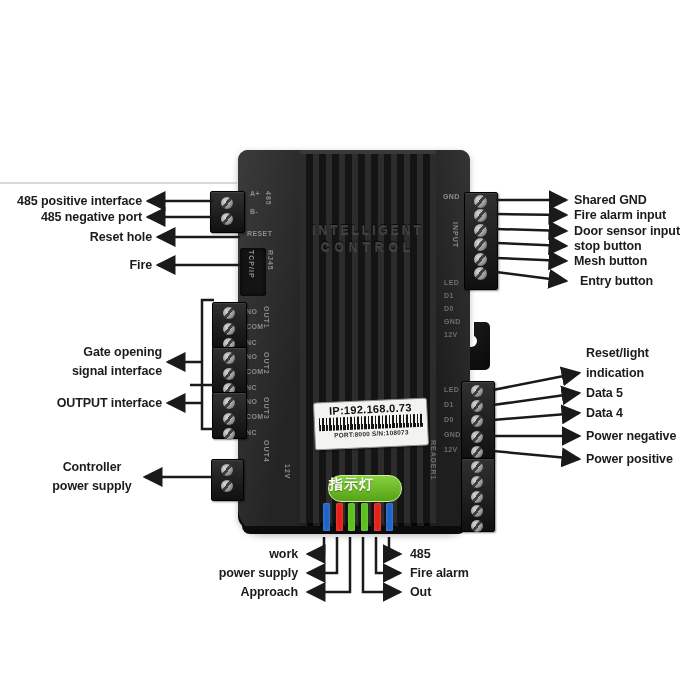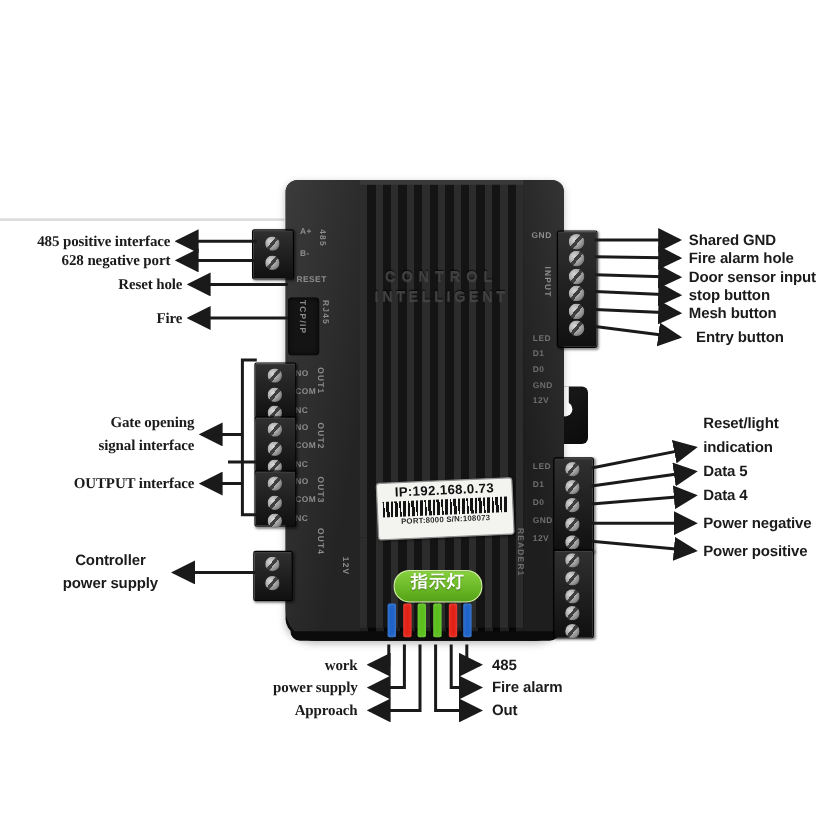--- a/index.html
+++ b/index.html
@@ -2,21 +2,21 @@
 <html><head>
 <meta charset="utf-8">
 <style>
   html,body{margin:0;padding:0;background:#fff;}
   .canvas{position:relative;width:700px;height:700px;background:#ffffff;overflow:hidden;
           font-family:"Liberation Sans",sans-serif;}
   .seam{position:absolute;left:0;top:182px;width:237px;height:2px;background:#dadada;}
   
   .lbl{position:absolute;font:700 12.5px "Liberation Sans",sans-serif;color:#1b1b1b;
        white-space:nowrap;letter-spacing:-0.1px;line-height:16px;}
-  .lbl.ra{text-align:right;font-family:Liberation Serif, serif;}
+  .lbl.ra{text-align:right;}
   
   .device{position:absolute;left:238px;top:150px;width:232px;height:384px;z-index:2;
           background:linear-gradient(180deg,#2b2b2b,#1d1d1d 55%,#121212);
           border-radius:10px 10px 26px 26px / 10px 10px 18px 18px;
           box-shadow:0 2px 6px rgba(0,0,0,0.25);}
   .device::before{content:"";position:absolute;inset:0;border-radius:inherit;
           background:linear-gradient(180deg,rgba(255,255,255,0.07),transparent 12%,transparent 82%,rgba(0,0,0,0.45));pointer-events:none;}
   .panelL{position:absolute;left:0;top:0;width:62px;height:100%;
           background:linear-gradient(100deg,#3b3b3b,#242424 75%);
           border-radius:10px 0 0 26px;}
@@ -38,21 +38,21 @@
           letter-spacing:3px;text-shadow:0 -1px 1px rgba(0,0,0,0.8),0 1px 1px rgba(110,110,110,0.45);}
   .sticker{position:absolute;left:76px;top:250px;width:112px;height:46px;background:#f3f3f0;
            border:1px solid #8f8f8f;border-radius:3px;transform:rotate(-2.5deg);
            text-align:center;overflow:hidden;box-shadow:1px 1px 2px rgba(0,0,0,0.5);}
   .st-ip{font:700 11px "Liberation Sans",sans-serif;color:#101010;margin-top:2px;letter-spacing:0.3px;}
   .st-bar{height:13px;width:92%;margin:1px auto;
           background:repeating-linear-gradient(90deg,#141414 0 1.5px,transparent 1.5px 3px,#141414 3px 5.5px,transparent 5.5px 7px);}
   .st-sn{font:600 6.5px "Liberation Sans",sans-serif;color:#2a2a2a;letter-spacing:0.2px;}
   .pill{position:absolute;left:90px;top:325px;width:72px;height:25px;border-radius:13px;
         background:linear-gradient(180deg,#86d13c,#55a317);border:1.5px solid #cfeea0;
-        text-align:center;line-height:24px;font:700 14px "DejaVu Sans",sans-serif;color:#ffffff;
+        text-align:left;line-height:24px;font:700 14px "DejaVu Sans",sans-serif;color:#ffffff;
         letter-spacing:1px;text-shadow:0 1px 1px rgba(0,0,0,0.35);}
   .led{position:absolute;top:353px;width:7px;height:28px;border-radius:1.5px;
        box-shadow:0 0 3px rgba(255,255,255,0.25) inset;}
   
   .plab{position:absolute;font:600 7px "Liberation Sans",sans-serif;color:#8d8d8d;
         letter-spacing:0.4px;white-space:nowrap;z-index:3;}
   .plab.v{writing-mode:vertical-rl;text-orientation:mixed;letter-spacing:1px;}
   .plab.dim{color:#6f6f6f;}
   
   .tblock{position:absolute;z-index:3;background:linear-gradient(180deg,#303030,#101010);
@@ -82,22 +82,22 @@
   <div class="device">
     <div class="panelL"></div>
     <div class="panelR"></div>
     <div class="ribs"></div>
     <div class="ribs2"></div>
     <div class="bumps"></div>
     <div class="lip"></div>
     <div class="rjslot"></div>
 
     <div class="emboss">
+      <div>INTELLIGENT</div>
       <div style="letter-spacing:5px">CONTROL</div>
-      <div>INTELLIGENT</div>
     </div>
 
     <div class="sticker">
       <div class="st-ip">IP:192.168.0.73</div>
       <div class="st-bar"></div>
       <div class="st-sn">PORT:8000 S/N:108073</div>
     </div>
 
     <div class="pill">指示灯</div>
 
@@ -227,33 +227,33 @@
       <path d="M324,537 V554 H308" marker-end="url(#ah)"></path>
       <path d="M337,537 V573 H308" marker-end="url(#ah)"></path>
       <path d="M350,537 V592 H308" marker-end="url(#ah)"></path>
       <path d="M363,537 V592 H400" marker-end="url(#ah)"></path>
       <path d="M376,537 V573 H400" marker-end="url(#ah)"></path>
       <path d="M389,537 V554 H400" marker-end="url(#ah)"></path>
     </g>
   </svg>
 
   <div class="lbl ra" style="right:558px;top:193px">485 positive interface</div>
-  <div class="lbl ra" style="right:558px;top:209px">628 negative port</div>
+  <div class="lbl ra" style="right:558px;top:209px">485 negative port</div>
   <div class="lbl ra" style="right:548px;top:229px">Reset hole</div>
   <div class="lbl ra" style="right:548px;top:257px">Fire</div>
 
   <div class="lbl ra" style="right:538px;top:344px">Gate opening</div>
   <div class="lbl ra" style="right:538px;top:363px">signal interface</div>
   <div class="lbl ra" style="right:538px;top:395px">OUTPUT interface</div>
 
   <div class="lbl" style="left:40px;top:459px;width:104px;text-align:center">Controller</div>
   <div class="lbl" style="left:40px;top:478px;width:104px;text-align:center">power supply</div>
 
   <div class="lbl" style="left:574px;top:192px">Shared GND</div>
-  <div class="lbl" style="left:574px;top:207px">Fire alarm hole</div>
+  <div class="lbl" style="left:574px;top:207px">Fire alarm input</div>
   <div class="lbl" style="left:574px;top:223px">Door sensor input</div>
   <div class="lbl" style="left:574px;top:238px">stop button</div>
   <div class="lbl" style="left:574px;top:253px">Mesh button</div>
   <div class="lbl" style="left:580px;top:273px">Entry button</div>
 
   <div class="lbl" style="left:586px;top:345px">Reset/light</div>
   <div class="lbl" style="left:586px;top:365px">indication</div>
   <div class="lbl" style="left:586px;top:385px">Data 5</div>
   <div class="lbl" style="left:586px;top:405px">Data 4</div>
   <div class="lbl" style="left:586px;top:428px">Power negative</div>

